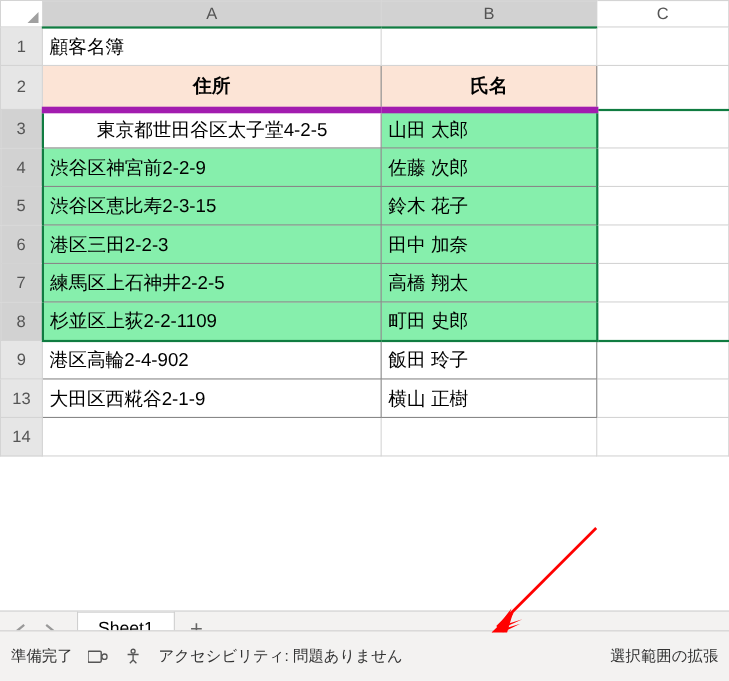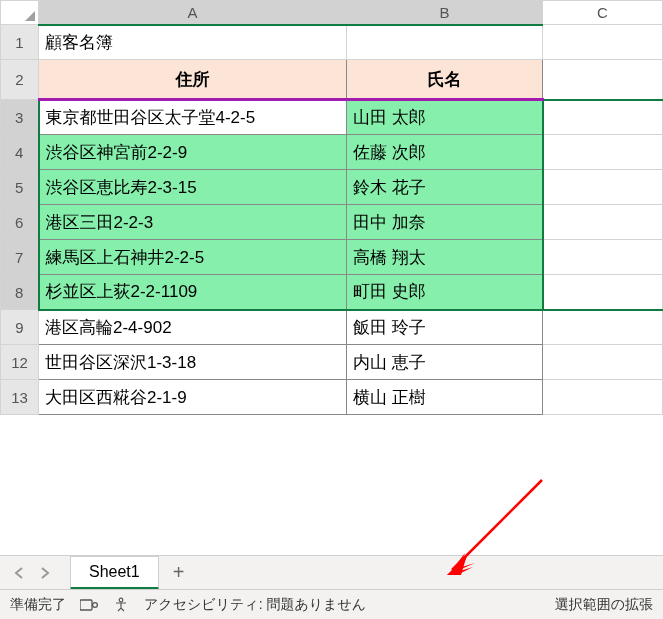--- a/index.html
+++ b/index.html
@@ -44,29 +44,29 @@
   }
   .title-cell { border-bottom: 1px solid #d4d4d4; }
   .hdr-cell {
     background: #fce4d6;
     text-align: center;
     font-weight: bold;
     border: 1px solid #888;
   }
   .hdr-row .rh { height: 40px; }
   .hdr-cell, .data-a, .data-b { border-left:1px solid #888; border-right:1px solid #888;}
-  .hdr-cell { border-top:1px solid #888; border-bottom:3px solid #a21caf;}
+  .hdr-cell { border-top:1px solid #888; border-bottom:6px solid #a21caf;}
   .data-a, .data-b { border-bottom:1px solid #888; }
   .selected { background: #86efac; }
   
   .sel-top td.cell { border-top: 2px solid #107c41; }
   .sel-bottom td.cell { border-bottom: 2px solid #107c41; }
   tr td.sel-left { border-left: 2px solid #107c41; }
   tr td.sel-right { border-right: 2px solid #107c41; }
-  .active-cell { background: #fff !important; }
+  .active-cell { background: #fff !important; text-align: center; }
 
   .tabbar {
     position: absolute;
     bottom: 30px; left: 0; right: 0;
     height: 34px;
     background: #f3f2f1;
     border-top: 1px solid #cfcfcf;
     display: flex;
     align-items: center;
     padding: 0 8px;
@@ -83,21 +83,21 @@
     padding: 6px 18px;
     border: 1px solid #cfcfcf;
     border-bottom: 3px solid #107c41;
     font-size: 16px;
   }
   .addtab { font-size: 20px; color:#666; padding: 0 10px; }
 
   .statusbar {
     position:absolute;
     bottom:0; left:0; right:0;
-    height:30px;
+    height:46px;
     background:#f3f2f1;
     border-top:1px solid #cfcfcf;
     display:flex;
     align-items:center;
     padding: 0 10px;
     gap: 14px;
     font-size: 14px;
     color:#333;
   }
   .status-icon { width:18px; height:18px; display:flex; align-items:center; justify-content:center; color:#555;}
@@ -172,29 +172,29 @@
     <td class="cell"></td>
   </tr>
 
   <tr>
     <td class="rh">9</td>
     <td class="cell data-a">港区高輪2-4-902</td>
     <td class="cell data-b">飯田 玲子</td>
     <td class="cell"></td>
   </tr>
   <tr>
-    <td class="rh">12</td>
-    <td class="cell data-a">世田谷区深沢1-3-18</td>
-    <td class="cell data-b">内山 恵子</td>
-    <td class="cell"></td>
-  </tr>
-  <tr>
     <td class="rh">13</td>
     <td class="cell data-a">大田区西糀谷2-1-9</td>
     <td class="cell data-b">横山 正樹</td>
+    <td class="cell"></td>
+  </tr>
+  <tr>
+    <td class="rh">14</td>
+    <td class="cell"></td>
+    <td class="cell"></td>
     <td class="cell"></td>
   </tr>
 </tbody>
   </table>
 
 <div class="tabbar">
   <div class="nav-btn">
     <svg width="10" height="12" viewBox="0 0 10 12">
         <path d="M8 1 L2 6 L8 11" fill="none" stroke="#999" stroke-width="2"></path>
       </svg>

